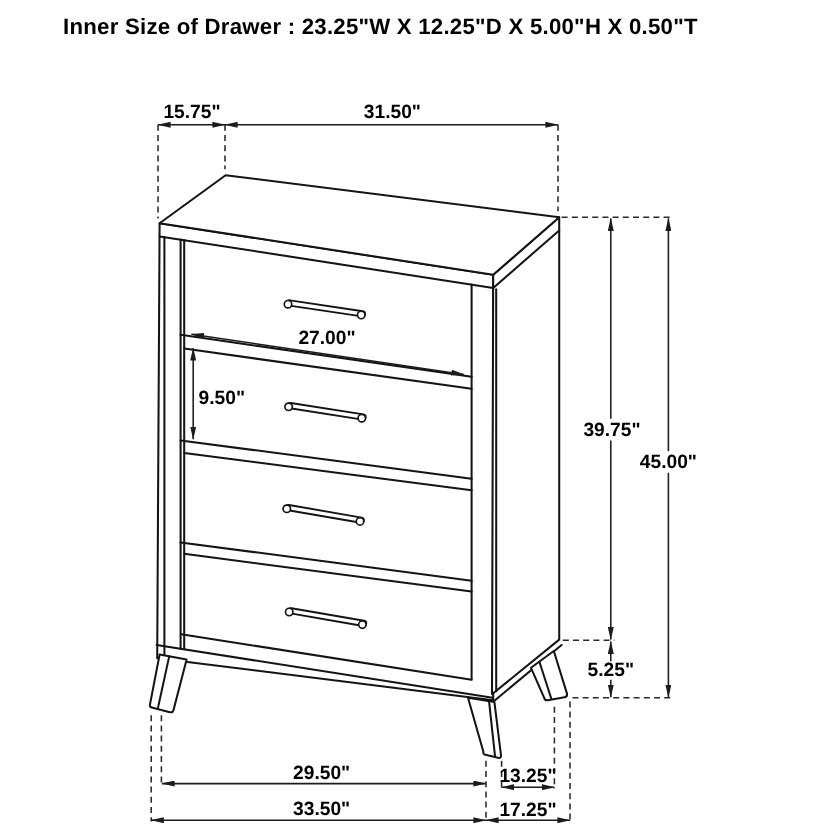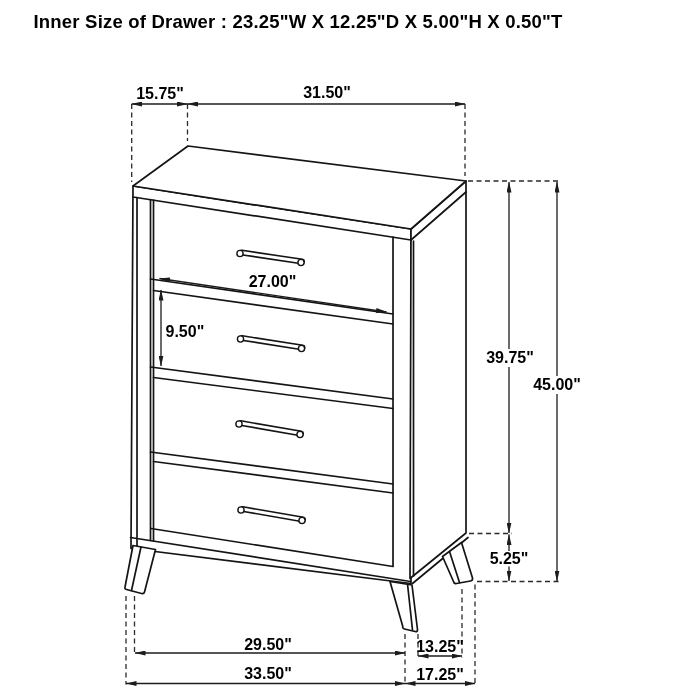--- a/index.html
+++ b/index.html
@@ -1,19 +1,19 @@
 <!DOCTYPE html>
 <html><head>
 <meta charset="utf-8">
 <style>
   html,body{margin:0;padding:0;background:#ffffff;}
   .canvas{position:relative;width:700px;height:700px;background:#ffffff;overflow:hidden;
           font-family:"Liberation Sans", sans-serif;}
   .title{position:absolute;top:11px;left:0;width:596px;text-align:center;
-         font-size:18.5px;font-weight:bold;color:#000;letter-spacing:0.2px;}
+         font-size:18.5px;font-weight:bold;color:#000;letter-spacing:0.2px;padding-left:19px;}
   svg{position:absolute;top:0;left:0;}
   .ln{fill:none;stroke:#141414;stroke-width:1.7;stroke-linecap:round;stroke-linejoin:round;}
   .face{fill:#ffffff;stroke:#141414;stroke-width:1.7;stroke-linejoin:round;}
   .dm{fill:none;stroke:#1c1c1c;stroke-width:1.3;}
   .dh{fill:none;stroke:#2a2a2a;stroke-width:1.3;stroke-dasharray:5 3.5;}
   .lbl{font-family:"Liberation Sans", sans-serif;font-size:16px;font-weight:bold;fill:#000;}
   .arr{fill:#1c1c1c;}
   .hbar-o{stroke:#141414;stroke-width:6;stroke-linecap:round;}
   .hbar-i{stroke:#ffffff;stroke-width:2.8;stroke-linecap:round;}
   .hend{fill:#ffffff;stroke:#141414;stroke-width:1.4;}

